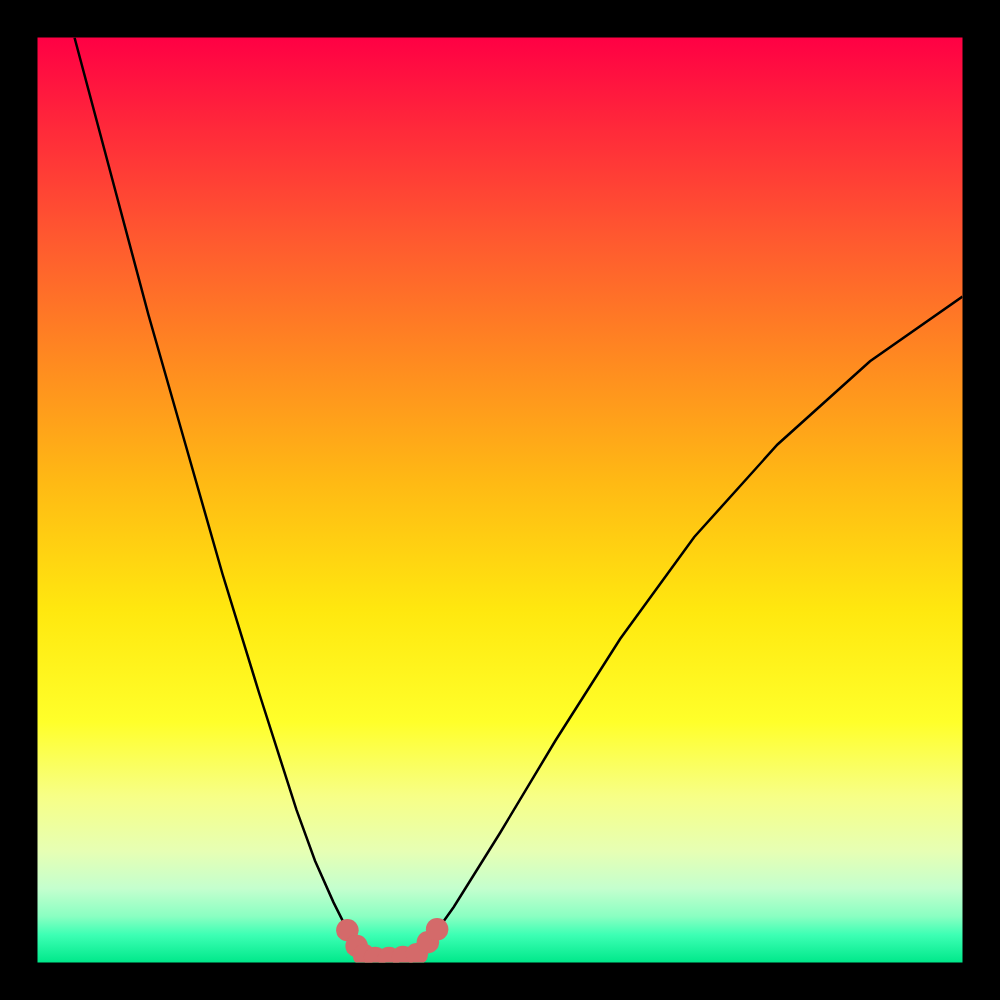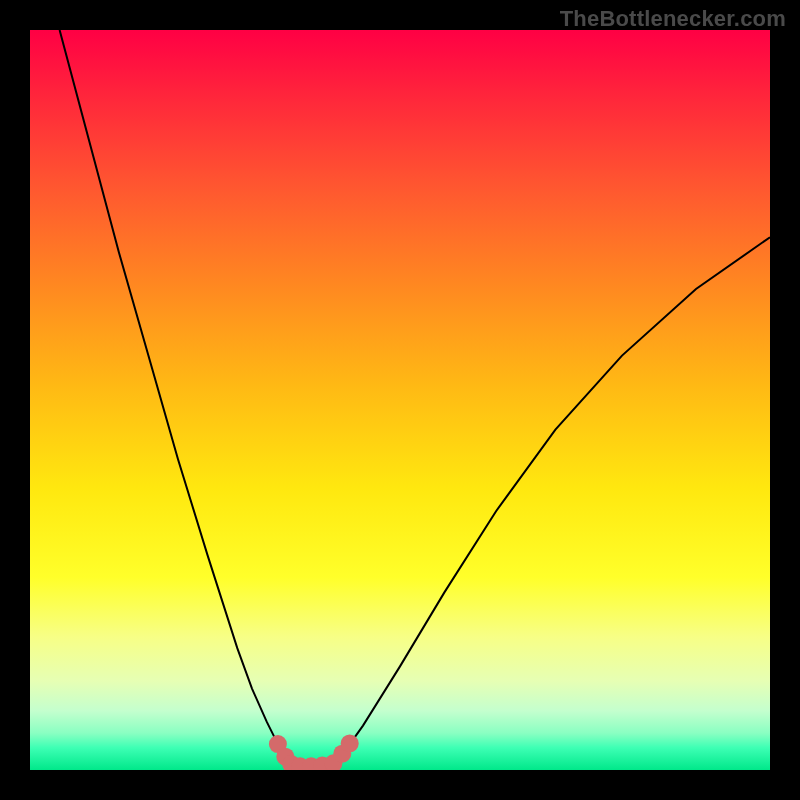--- a/index.html
+++ b/index.html
@@ -66,14 +66,13 @@
         <circle cx="261.2" cy="734.1" r="9" fill="#d46a6a"></circle>
         <circle cx="270.1" cy="736.3" r="9" fill="#d46a6a"></circle>
         <circle cx="281.2" cy="736.3" r="9" fill="#d46a6a"></circle>
         <circle cx="292.3" cy="735.6" r="9" fill="#d46a6a"></circle>
         <circle cx="303.4" cy="733.3" r="9" fill="#d46a6a"></circle>
         <circle cx="312.3" cy="723.7" r="9" fill="#d46a6a"></circle>
         <circle cx="319.7" cy="713.4" r="9" fill="#d46a6a"></circle>
       </g>
   </svg>
 
-  <div class="watermark">TheBottlenecker.com</div>
 </div>
 
 </body></html>

